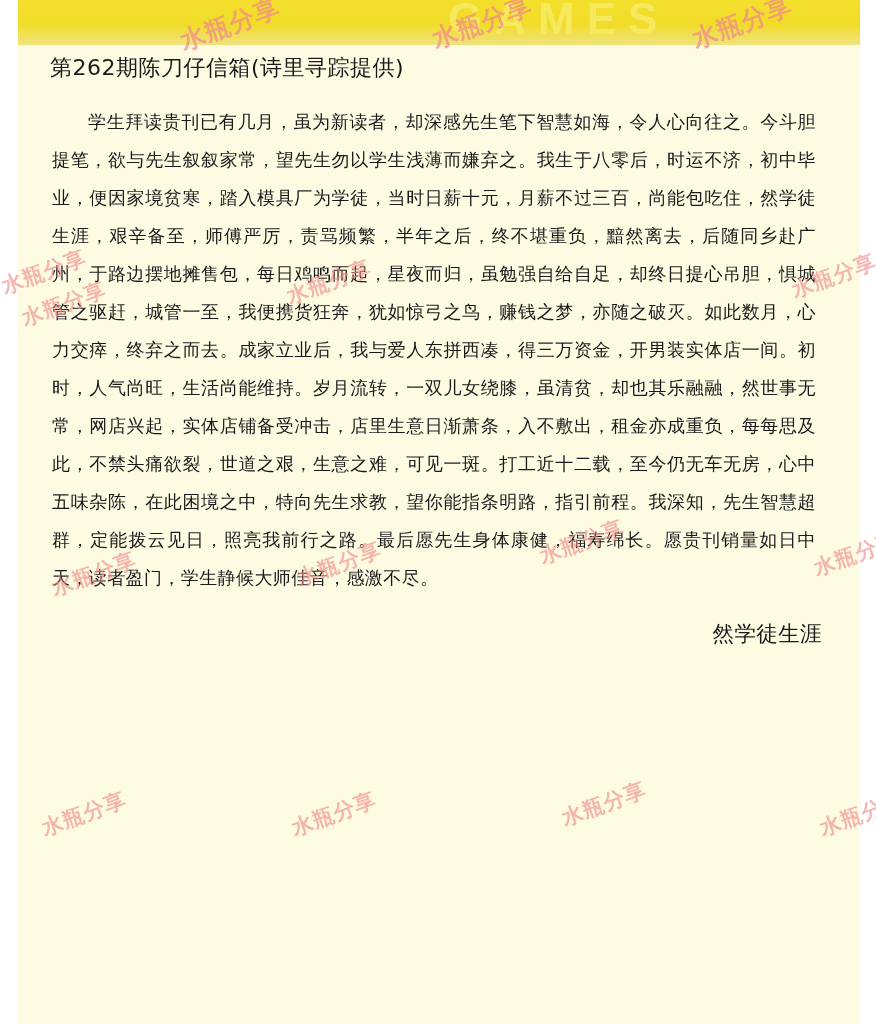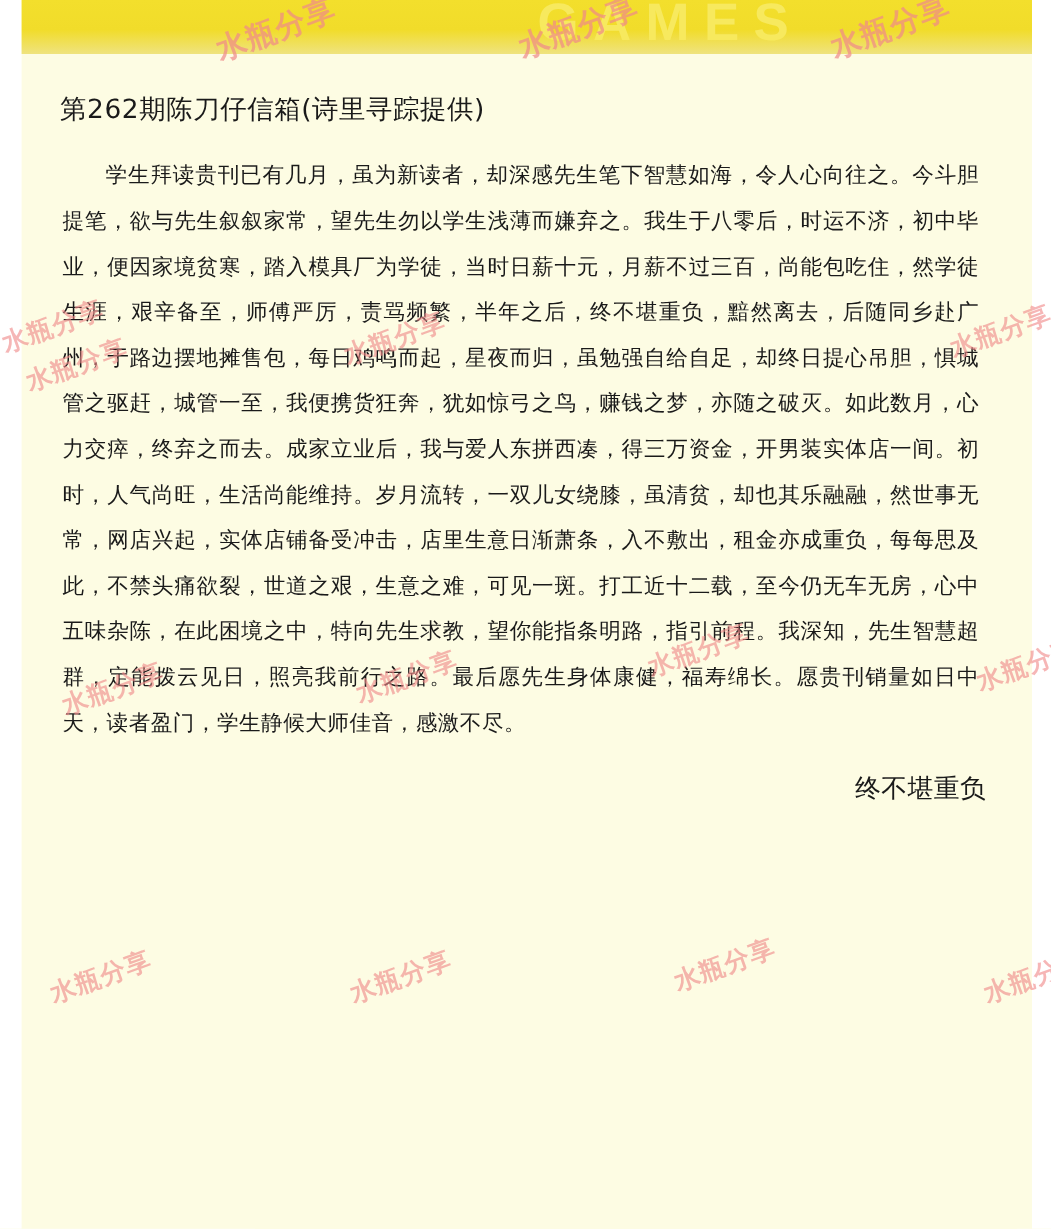--- a/index.html
+++ b/index.html
@@ -60,21 +60,21 @@
     font-weight: bold;
     color: #ffffff;
     letter-spacing: 2px;
     text-shadow: 0 1px 1px rgba(120,100,0,0.35);
     font-family: "DejaVu Sans", sans-serif;
   }
 
   .content {
     position: absolute;
     left: 18px;
-    top: 53px;
+    top: 29px;
     width: 842px;
     bottom: 0;
     padding: 22px 26px 0 16px;
     box-sizing: border-box;
     color: #1a1a1a;
   }
 
   .heading {
     font-size: 22px;
     line-height: 34px;
@@ -154,21 +154,21 @@
   <div class="left-gutter"></div>
   <div class="right-gutter"></div>
 
   <div class="banner">
     <div class="banner-ghost">GAMES</div>
   </div>
 
   <div class="content">
     <p class="heading">第262期陈刀仔信箱(诗里寻踪提供)</p>
     <p class="para indent">学生拜读贵刊已有几月，虽为新读者，却深感先生笔下智慧如海，令人心向往之。今斗胆提笔，欲与先生叙叙家常，望先生勿以学生浅薄而嫌弃之。我生于八零后，时运不济，初中毕业，便因家境贫寒，踏入模具厂为学徒，当时日薪十元，月薪不过三百，尚能包吃住，然学徒生涯，艰辛备至，师傅严厉，责骂频繁，半年之后，终不堪重负，黯然离去，后随同乡赴广州，于路边摆地摊售包，每日鸡鸣而起，星夜而归，虽勉强自给自足，却终日提心吊胆，惧城管之驱赶，城管一至，我便携货狂奔，犹如惊弓之鸟，赚钱之梦，亦随之破灭。如此数月，心力交瘁，终弃之而去。成家立业后，我与爱人东拼西凑，得三万资金，开男装实体店一间。初时，人气尚旺，生活尚能维持。岁月流转，一双儿女绕膝，虽清贫，却也其乐融融，然世事无常，网店兴起，实体店铺备受冲击，店里生意日渐萧条，入不敷出，租金亦成重负，每每思及此，不禁头痛欲裂，世道之艰，生意之难，可见一斑。打工近十二载，至今仍无车无房，心中五味杂陈，在此困境之中，特向先生求教，望你能指条明路，指引前程。我深知，先生智慧超群，定能拨云见日，照亮我前行之路。最后愿先生身体康健，福寿绵长。愿贵刊销量如日中天，读者盈门，学生静候大师佳音，感激不尽。</p>
-    <p class="signature">终不堪重负</p>
+    <p class="signature">然学徒生涯</p>
     <div class="gap"></div>
   </div>
 
   <div class="wm-layer">
       <div class="wm big" style="left: 178px; top: 8px; color: rgb(240, 138, 138);">水瓶分享</div>
       <div class="wm big" style="left: 430px; top: 6px; color: rgb(240, 138, 138);">水瓶分享</div>
       <div class="wm big" style="left: 690px; top: 6px; color: rgb(240, 138, 138);">水瓶分享</div>
       <div class="wm" style="left: 0px; top: 258px; color: rgb(240, 138, 138);">水瓶分享</div>
       <div class="wm" style="left: 285px; top: 268px; color: rgb(240, 138, 138);">水瓶分享</div>
       <div class="wm" style="left: 790px; top: 262px; color: rgb(240, 138, 138);">水瓶分享</div>

